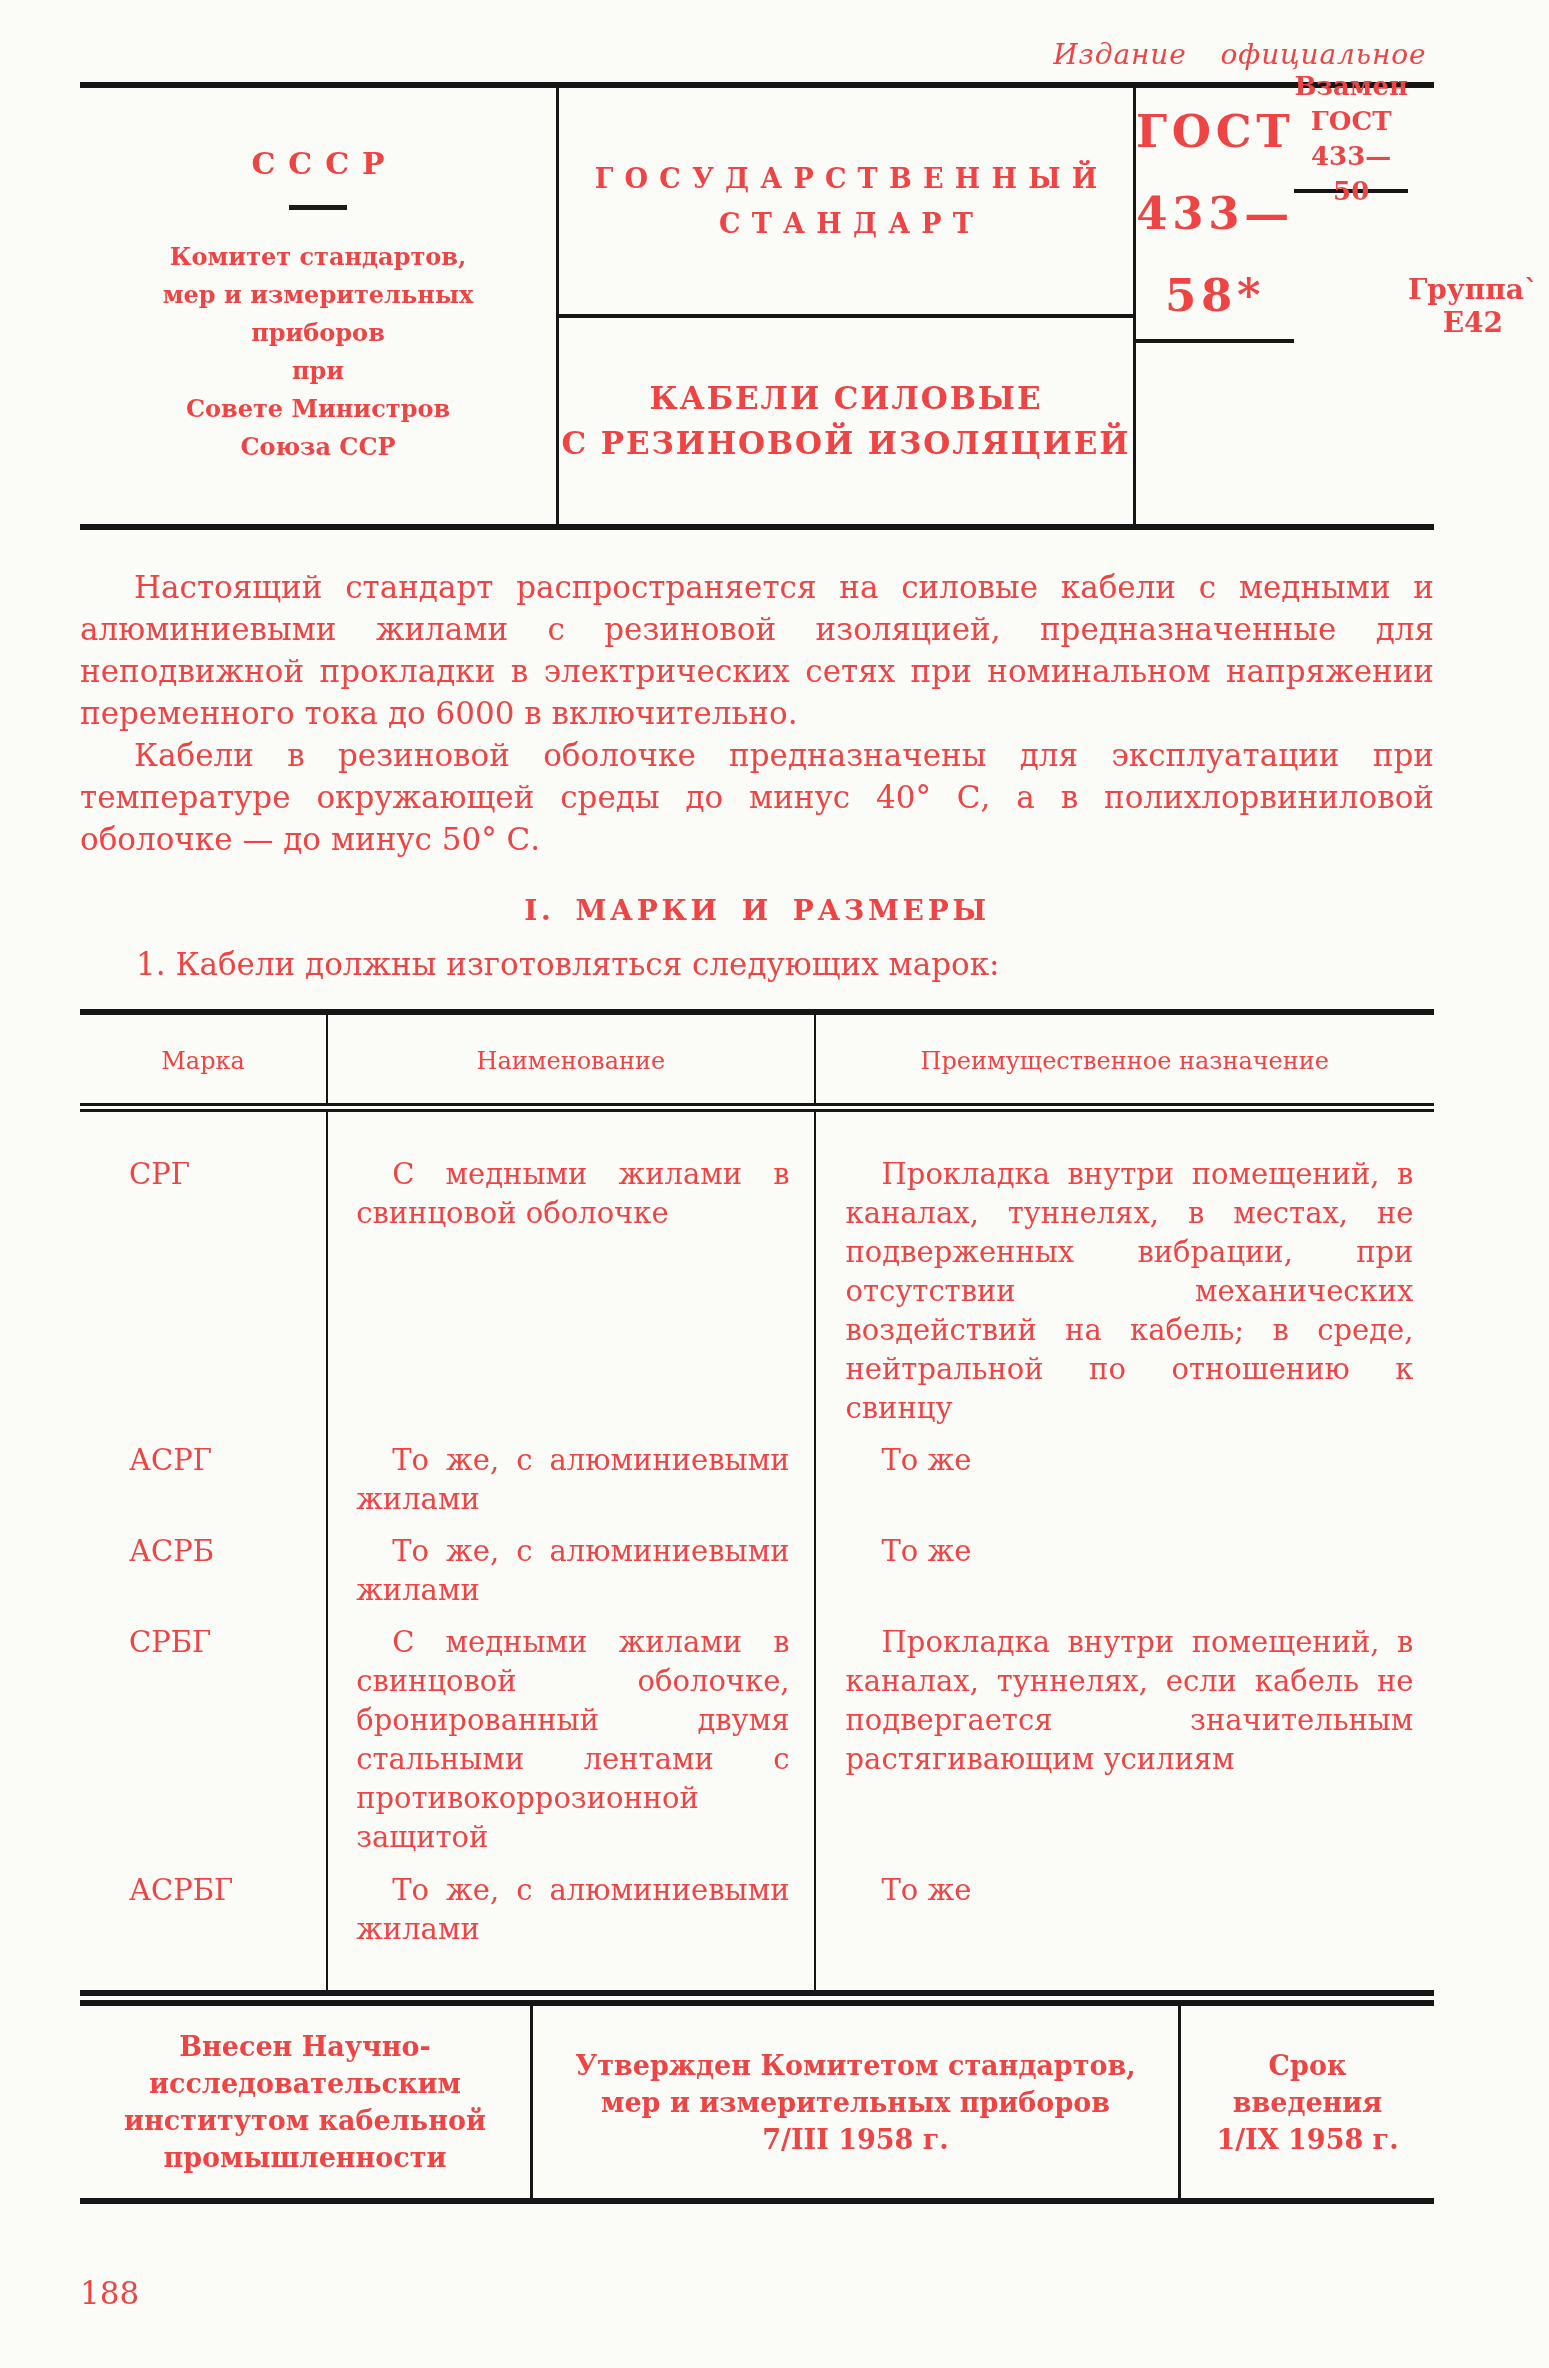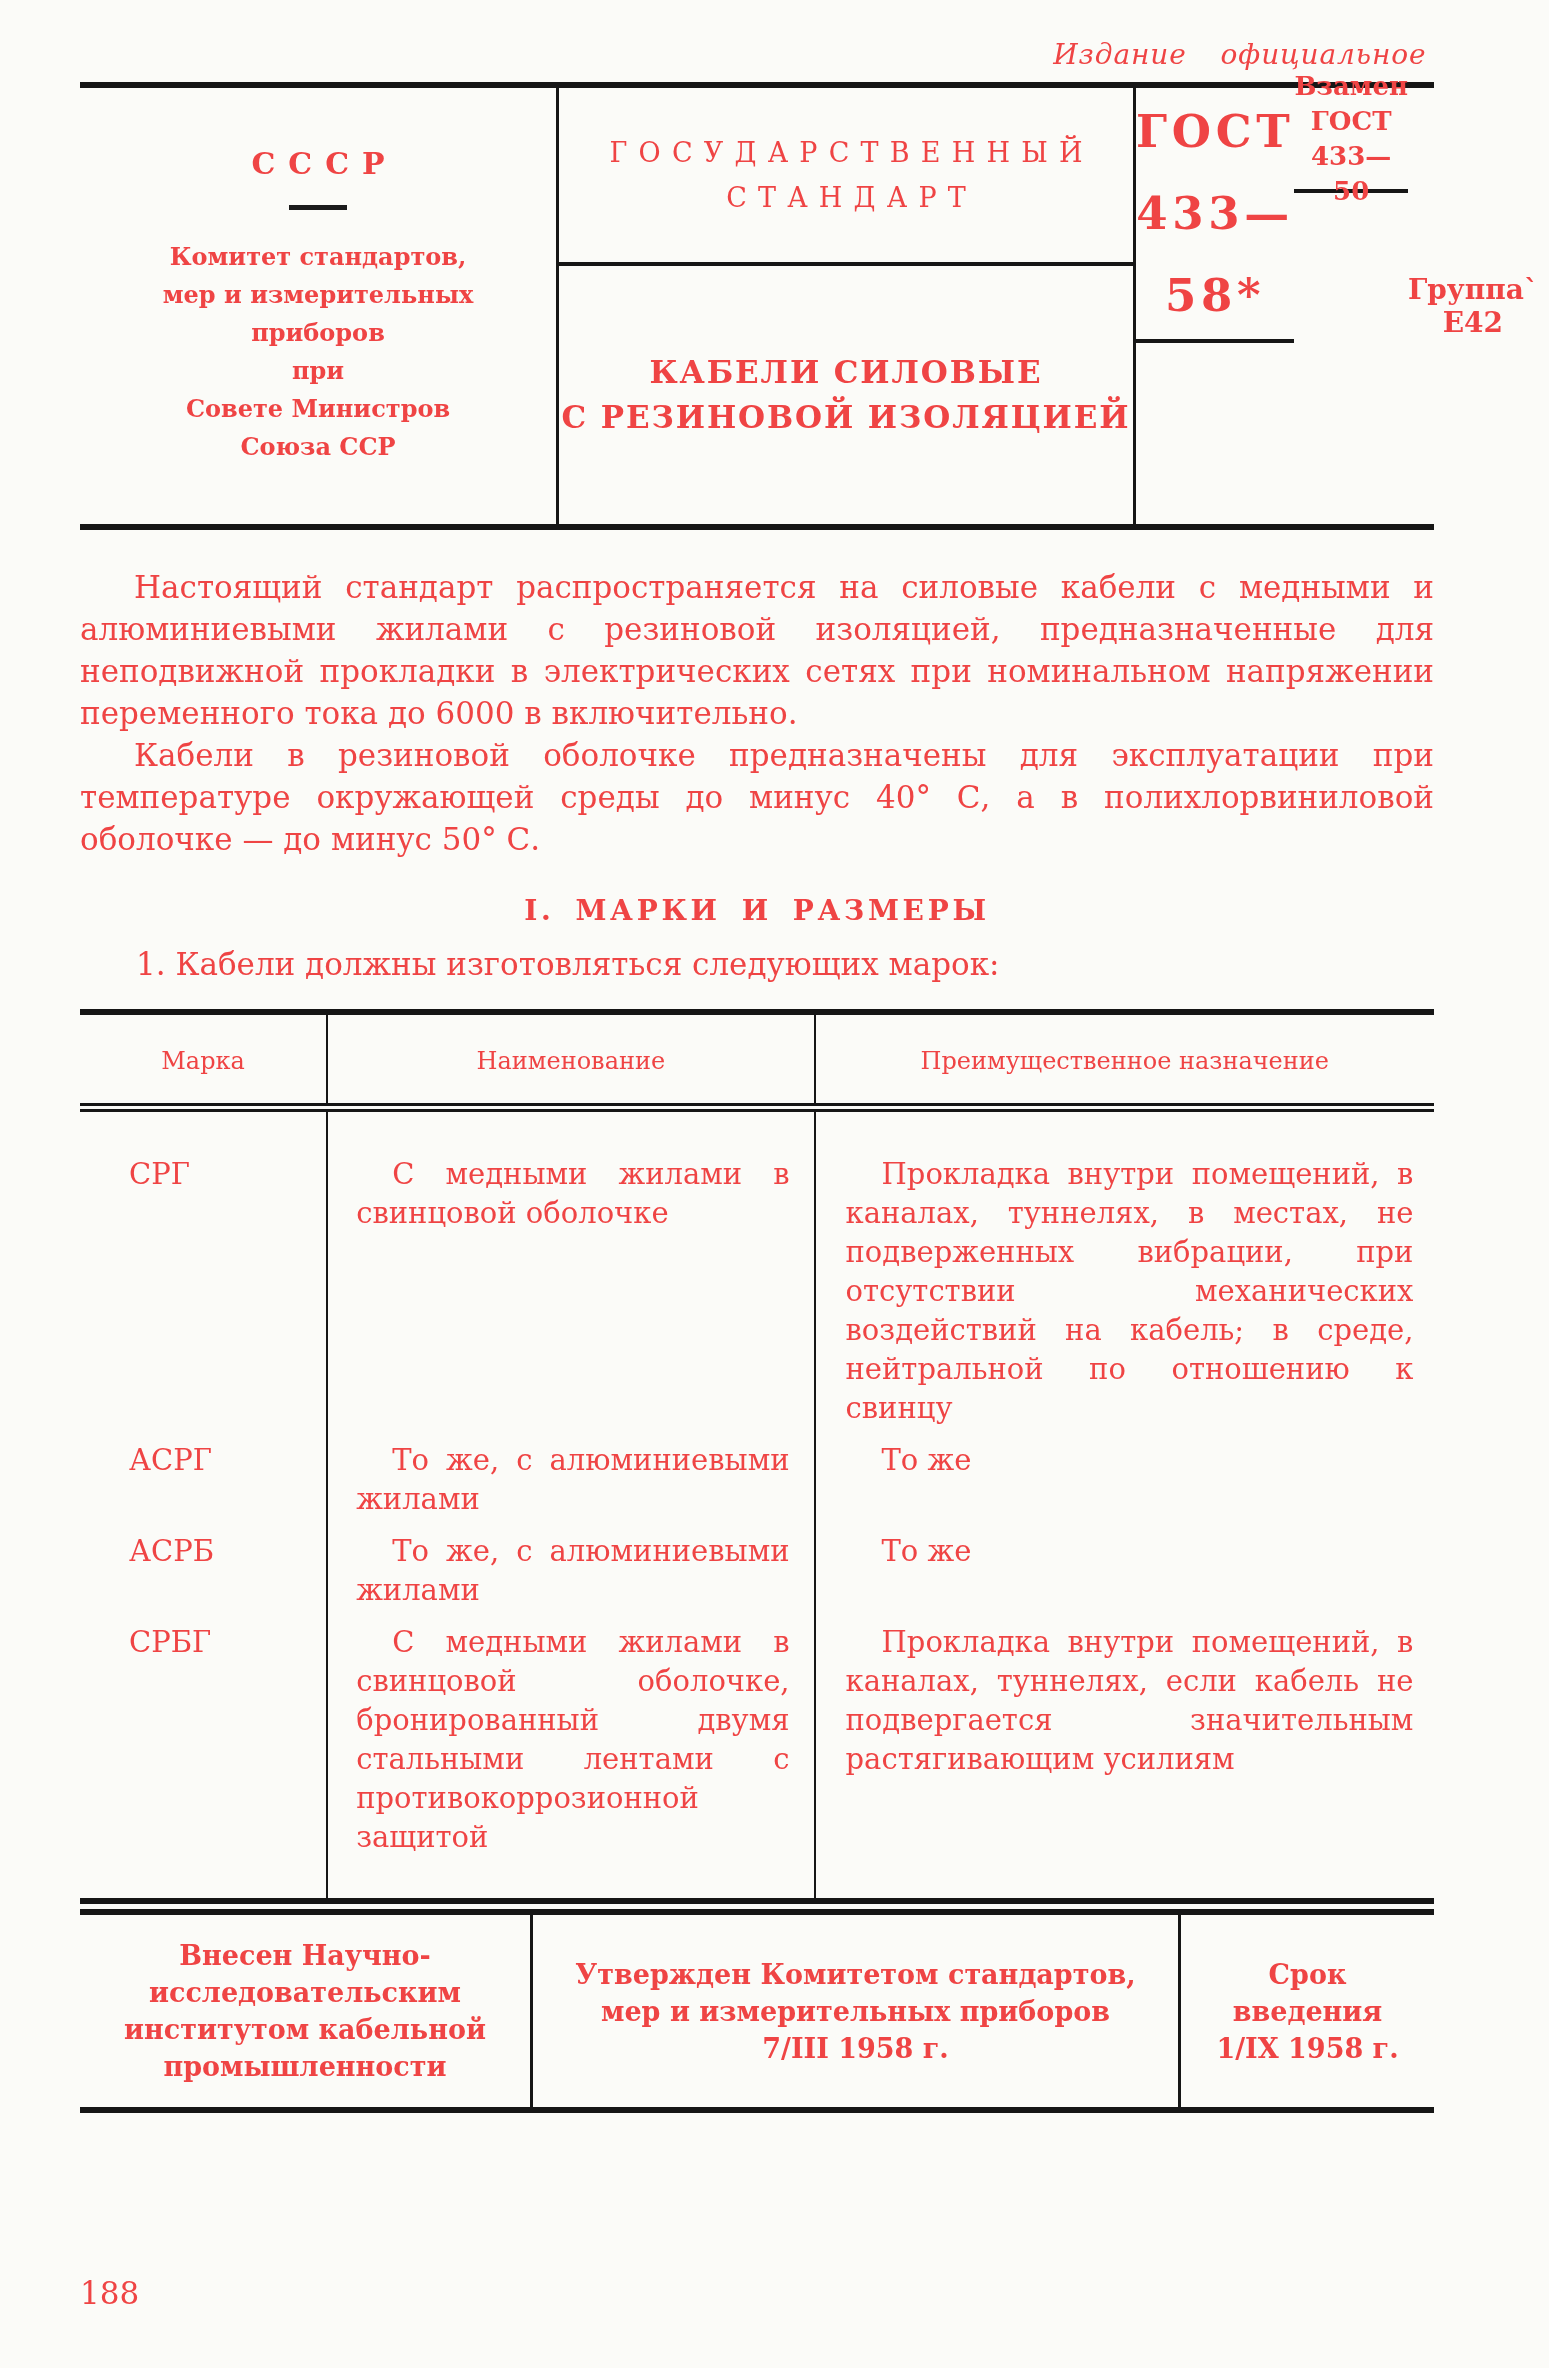--- a/index.html
+++ b/index.html
@@ -41,24 +41,24 @@
     align-items:center; justify-content:center;
   }
   .country { font-weight:bold; font-size:30px; letter-spacing:13px; padding-left:13px; }
   .dash-rule { width:58px; height:4.7px; background:#1b1b1b; margin:24px 0 28px 0; }
   .committee {
     font-weight:bold; font-size:24px; line-height:38px;
     text-align:center;
   }
   .hdr-center { display:flex; flex-direction:column; }
   .hdr-center-top {
-    height:178px;
+    height:230px;
     border-bottom:4.7px solid #161616;
     display:flex; align-items:center; justify-content:center;
-    font-weight:normal; font-size:27px; line-height:45px;
+    font-weight:bold; font-size:27px; line-height:45px;
     letter-spacing:11.2px; text-align:center; padding-left:11.2px;
   }
   .hdr-title {
     flex:1;
     display:flex; align-items:center; justify-content:center;
     font-weight:bold; font-size:31px; line-height:45px;
     letter-spacing:1.9px; text-align:center;
   }
   .hdr-right { display:flex; flex-direction:row; }
   .gost-num {
@@ -215,20 +215,25 @@
       <tr>
         <td class="col-mark cell-mark">АСРБ</td>
         <td class="col-name cell-name">То же, с алюминиевыми жилами</td>
         <td class="col-purp cell-purp">То же</td>
       </tr>
       <tr>
         <td class="col-mark cell-mark">СРБГ</td>
         <td class="col-name cell-name">С медными жилами в свинцовой оболочке, бронированный двумя стальными лентами с противокоррозионной защитой</td>
         <td class="col-purp cell-purp">Прокладка внутри помещений, в каналах, туннелях, если кабель не подвергается значительным растягивающим усилиям</td>
       </tr>
+      <tr>
+        <td class="col-mark cell-mark">АСРБГ</td>
+        <td class="col-name cell-name">То же, с алюминиевыми жилами</td>
+        <td class="col-purp cell-purp">То же</td>
+      </tr>
     </tbody>
   </table>
 
   <div class="footer-grid">
     <div class="footer-cell pre">Внесен Научно-
 исследовательским
 институтом кабельной
 промышленности</div>
     <div class="footer-cell pre">Утвержден Комитетом стандартов,
 мер и измерительных приборов

